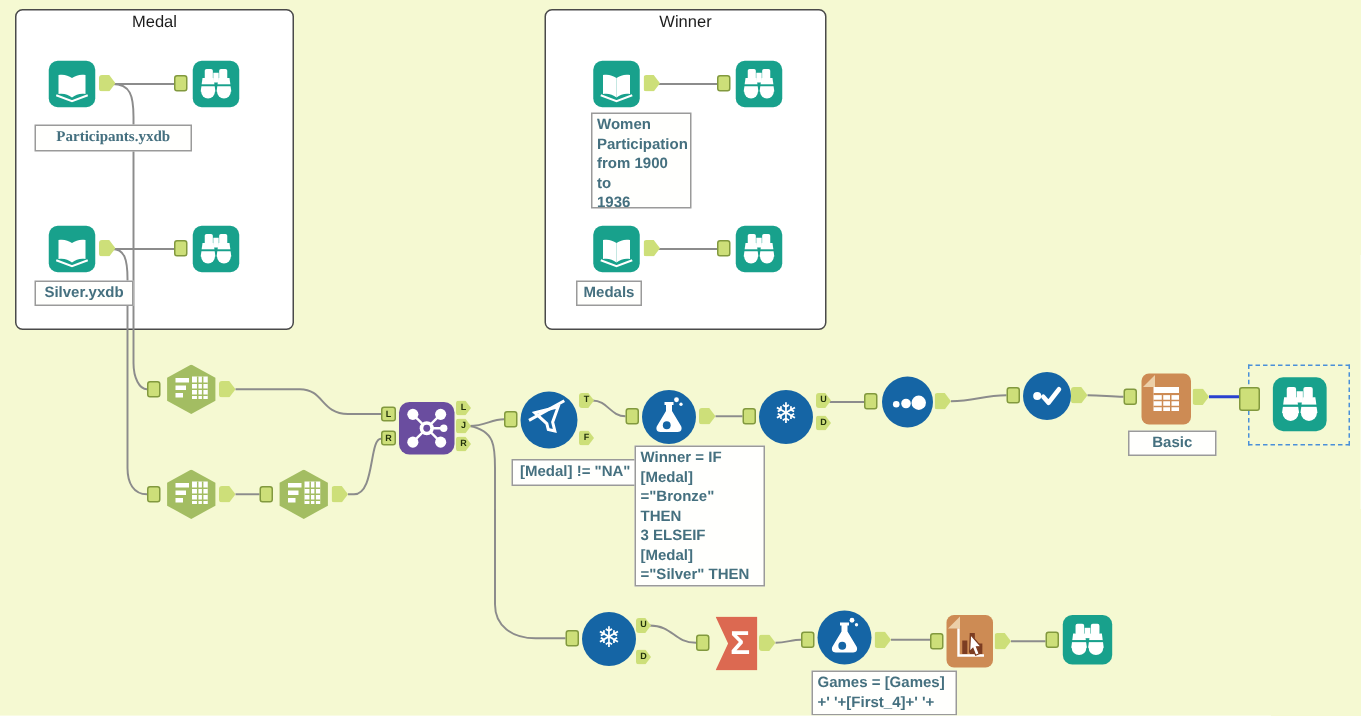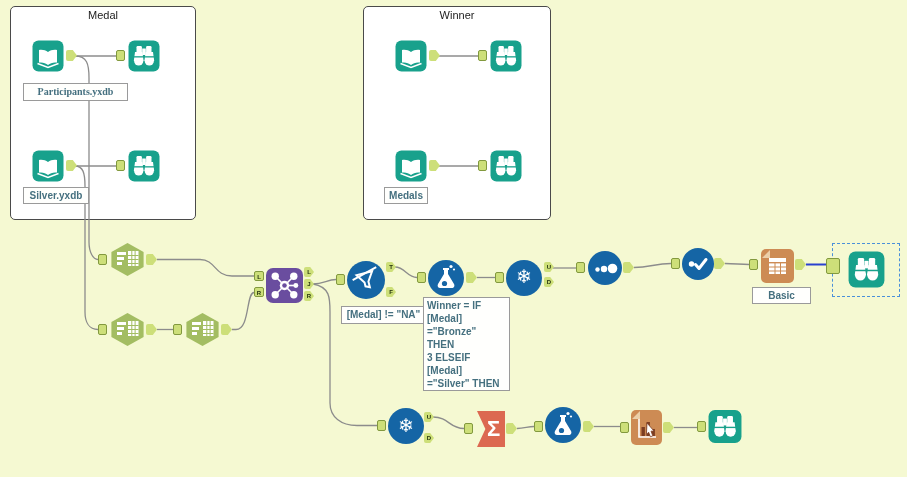--- a/index.html
+++ b/index.html
@@ -151,20 +151,24 @@
           <rect x="18.1" y="6" width="5.4" height="7" rx="1.2"></rect>
         <polygon points="7,12 14.4,12 15.6,21 5.8,21"></polygon>
           <polygon points="17.6,12 25,12 26.2,21 16.4,21"></polygon>
         <circle cx="10.7" cy="21" r="4.6"></circle>
           <circle cx="21.3" cy="21" r="4.6"></circle>
         <rect x="14.2" y="8.5" width="3.6" height="6.5"></rect>
       </g>
       <rect x="5" y="16.2" width="22" height="1.3" fill="#18a18c"></rect>
     </svg>
   </div>
+  <div class="lblbox" style="left:394px;top:75px;width:67px;height:64px;">Women
+Participation
+from 1900 to
+1936</div>
 
   <div class="tool" style="left:395px;top:150px;width:32px;height:32px;">
     <svg viewBox="0 0 32 32" width="32" height="32">
       <rect x="0.5" y="0.5" width="31" height="31" rx="6" fill="#18a18c"></rect>
       <path d="M7,10 C10.5,9.3 13.5,10.3 16,12 L16,25 C13.5,23 10.5,22 7,22.6 Z" fill="#fff"></path>
       <path d="M25,10 C21.5,9.3 18.5,10.3 16,12 L16,25 C18.5,23 21.5,22 25,22.6 Z" fill="#fff"></path>
       <path d="M5.5,23.5 L16,27.5 L26.5,23.5" stroke="#fff" stroke-width="1.4" fill="none"></path>
     </svg>
   </div>
   <i class="anc out" style="left:429px;top:160px;"></i>
@@ -364,20 +368,22 @@
   <i class="anc" style="left:534px;top:421px;"></i>
   <div class="tool circle" style="left:545px;top:407px;width:36px;height:36px;">
     <svg viewBox="0 0 36 36" width="36" height="36">
       <path d="M15,8 h6 v2 h-1 v4 l6,10 c1,2 0,4 -2.2,4 h-11.6 c-2.2,0 -3.2,-2 -2.2,-4 l6,-10 v-4 h-1 z" fill="#fff"></path>
       <circle cx="16.5" cy="23.5" r="2.6" fill="#1565a5"></circle>
       <circle cx="23" cy="6.5" r="1.6" fill="#fff"></circle>
         <circle cx="26" cy="9.5" r="1.1" fill="#fff"></circle>
     </svg>
   </div>
   <i class="anc out" style="left:583px;top:421px;"></i>
+  <div class="lblbox" style="left:541px;top:447px;width:97px;height:30px;">Games = [Games]
++' '+[First_4]+' '+</div>
 
   <i class="anc" style="left:620px;top:422px;"></i>
   <div class="tool rrect" style="left:631px;top:410px;width:31px;height:35px;background:#cd8b54;border-radius:5px;">
     <svg viewBox="0 0 31 35" width="31" height="35">
       <polygon points="1,9 9,1 9,9" fill="#eccfa8"></polygon>
       <path d="M8,9 V27 H25" stroke="#fff" stroke-width="1.6" fill="none"></path>
       <rect x="10.5" y="17" width="3.4" height="9" fill="#7c3d22"></rect>
       <rect x="15.5" y="12" width="3.4" height="14" fill="#7c3d22"></rect>
       <rect x="20.5" y="19" width="3.4" height="7" fill="#7c3d22"></rect>
       <path d="M16,13 l7,8 l-3,0.2 l1.8,4.6 l-2.4,1 l-1.8,-4.6 l-2.2,2.2 z" fill="#fff" stroke="#7c3d22" stroke-width="0.8"></path>

